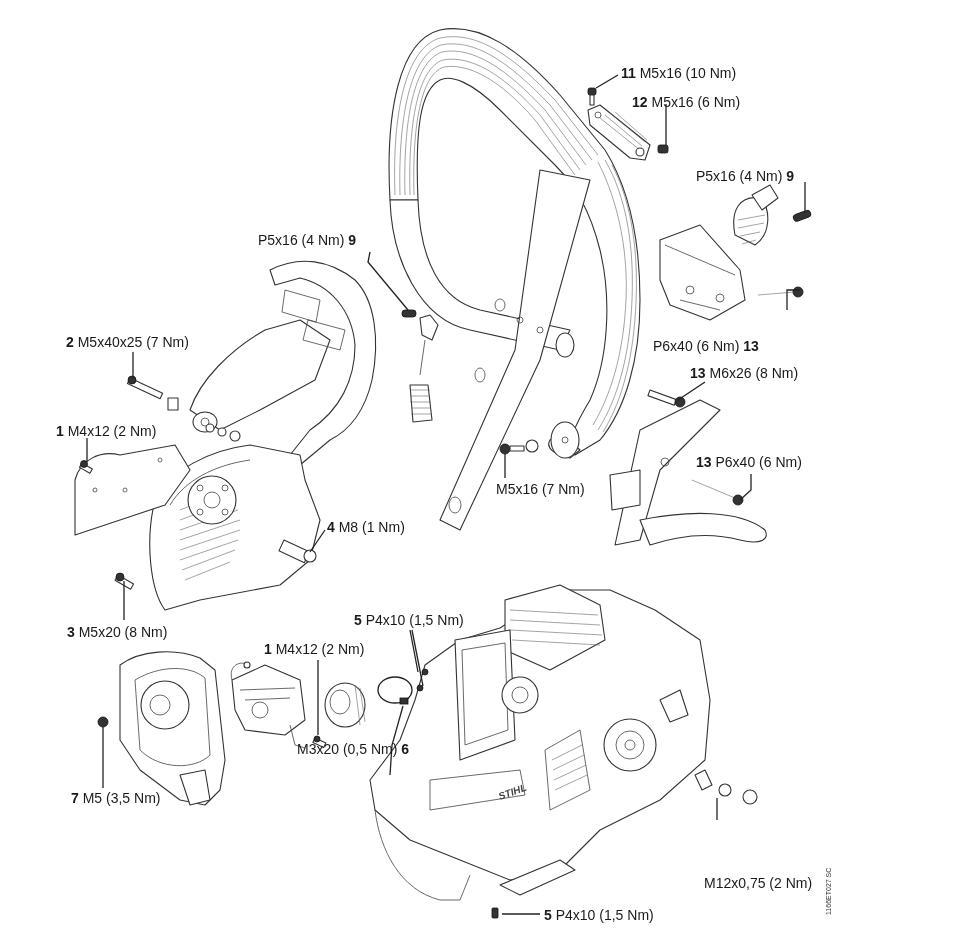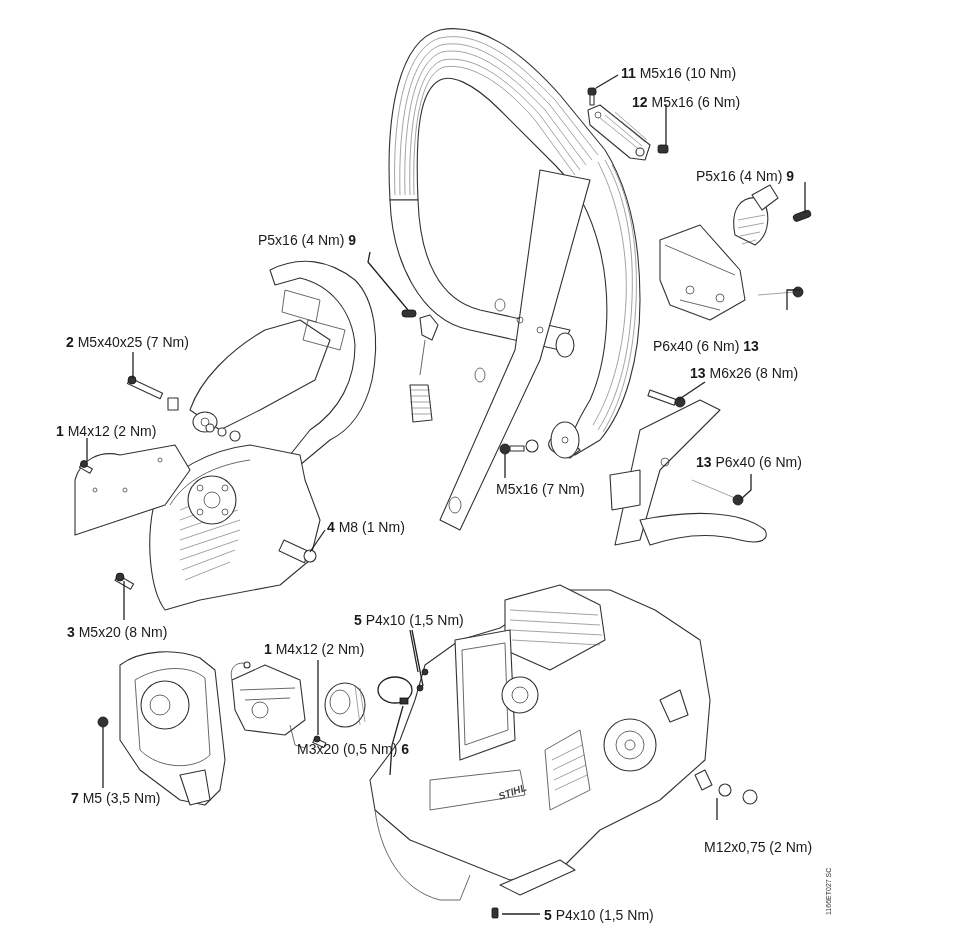--- a/index.html
+++ b/index.html
@@ -238,16 +238,16 @@
 <div class="lbl" style="left:690px;top:366px;"><b>13</b> <span>M6x26 (8 Nm)</span></div>
 <div class="lbl" style="left:56px;top:424px;"><b>1</b> <span>M4x12 (2 Nm)</span></div>
 <div class="lbl" style="left:470px;top:482px;margin-left:26px;"><span>M5x16 (7 Nm)</span></div>
 <div class="lbl" style="left:696px;top:455px;"><b>13</b> <span>P6x40 (6 Nm)</span></div>
 <div class="lbl" style="left:327px;top:520px;"><b>4</b> <span>M8 (1 Nm)</span></div>
 <div class="lbl" style="left:67px;top:625px;"><b>3</b> <span>M5x20 (8 Nm)</span></div>
 <div class="lbl" style="left:354px;top:613px;"><b>5</b> <span>P4x10 (1,5 Nm)</span></div>
 <div class="lbl" style="left:264px;top:642px;"><b>1</b> <span>M4x12 (2 Nm)</span></div>
 <div class="lbl" style="left:51px;top:791px;margin-left:20px;"><b>7</b> <span>M5 (3,5 Nm)</span></div>
 <div class="lbl" style="left:257px;top:742px;margin-left:40px;"><span>M3x20 (0,5 Nm)</span> <b>6</b></div>
-<div class="lbl" style="left:704px;top:840px;"><span>M12x0,75 (2 Nm)</span></div>
+<div class="lbl" style="left:704px;top:876px;"><span>M12x0,75 (2 Nm)</span></div>
 <div class="lbl" style="left:544px;top:908px;"><b>5</b> <span>P4x10 (1,5 Nm)</span></div>
 
 <div class="code" style="left:825px;top:915px;">1166ET027 SC</div>
 
 </body></html>

